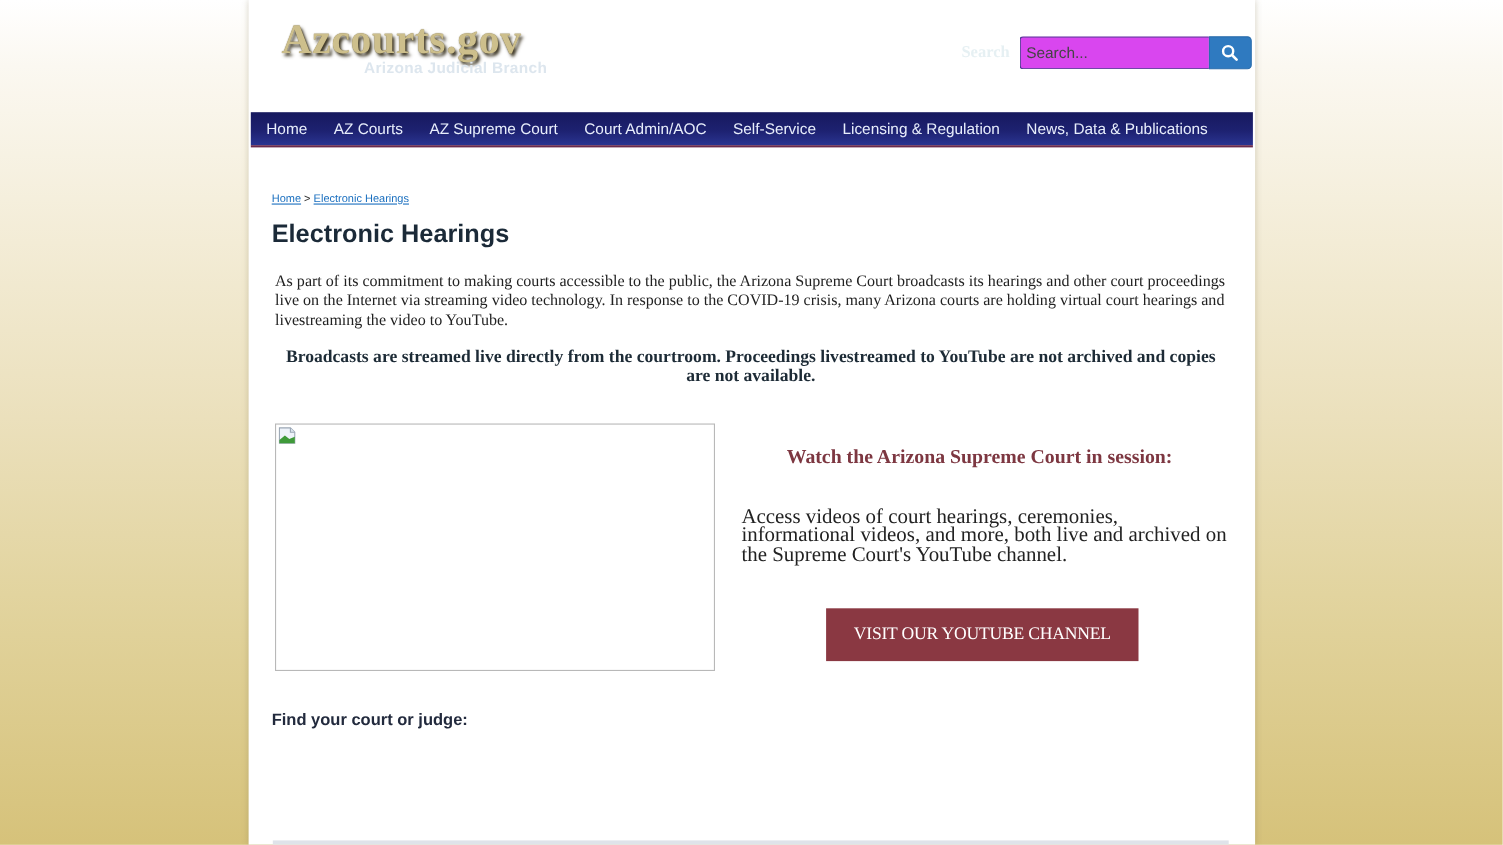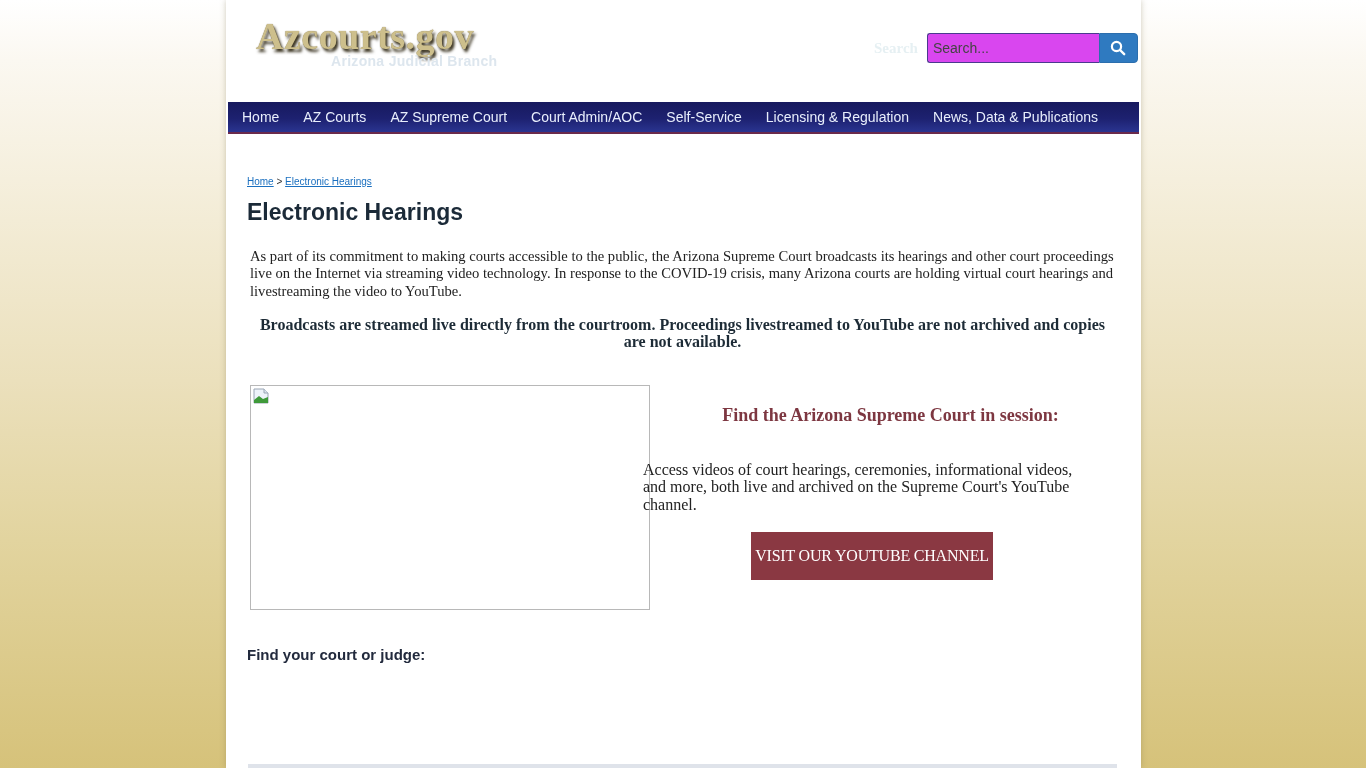--- a/index.html
+++ b/index.html
@@ -126,28 +126,28 @@
     width: 16px; height: 16px;
   }
   .watch-title {
     position: absolute; left: 438px; top: 405px; width: 453px;
     text-align: center;
     font-family: "Liberation Serif", serif;
     font-weight: bold; font-size: 18px;
     color: #7d3741;
   }
   .watch-desc {
-    position: absolute; left: 417px; top: 461px; width: 450px;
-    font-family: "Liberation Serif", serif;
-    font-size: 16px; line-height: 17.3px;
+    position: absolute; left: 448px; top: 461px; width: 450px;
+    font-family: "Liberation Serif", serif;
+    font-size: 19px; line-height: 17.3px;
     color: #222;
   }
   .yt-button {
-    position: absolute; left: 525px; top: 532px;
-    width: 242px; height: 48px;
+    position: absolute; left: 525px; top: 553px;
+    width: 284px; height: 48px;
     background: #8a3842;
     color: #ffffff;
     font-family: "Liberation Serif", serif;
     font-size: 16px;
     display: flex; align-items: center; justify-content: center;
     cursor: pointer;
     letter-spacing: -0.2px;
   }
   .find-court {
     position: absolute; left: 21px; top: 646px;
@@ -205,20 +205,20 @@
   <p class="notice">Broadcasts are streamed live directly from the courtroom. Proceedings livestreamed to YouTube are not archived and copies are not available.</p>
 
   <div class="video-frame">
     <svg class="broken-img" viewBox="0 0 16 16">
       <path d="M1 1 H11 L15 5 V15 H1 Z" fill="#eef3fa" stroke="#9aa6b4" stroke-width="1"></path>
       <path d="M1 12 L6 8 L10 11 L15 9 V15 H1 Z" fill="#3f9a3a"></path>
       <path d="M11 1 V5 H15" fill="#dbe4ef" stroke="#9aa6b4" stroke-width="1"></path>
     </svg>
   </div>
 
-  <h2 class="watch-title">Find the Arizona Supreme Court in session:</h2>
+  <h2 class="watch-title">Watch the Arizona Supreme Court in session:</h2>
   <p class="watch-desc">Access videos of court hearings, ceremonies, informational videos, and more, both live and archived on the Supreme Court's YouTube channel.</p>
   <div class="yt-button">VISIT OUR YOUTUBE CHANNEL</div>
 
   <div class="find-court">Find your court or judge:</div>
 
   <div class="bottom-bar"></div>
 </div>
 
 </body></html>

